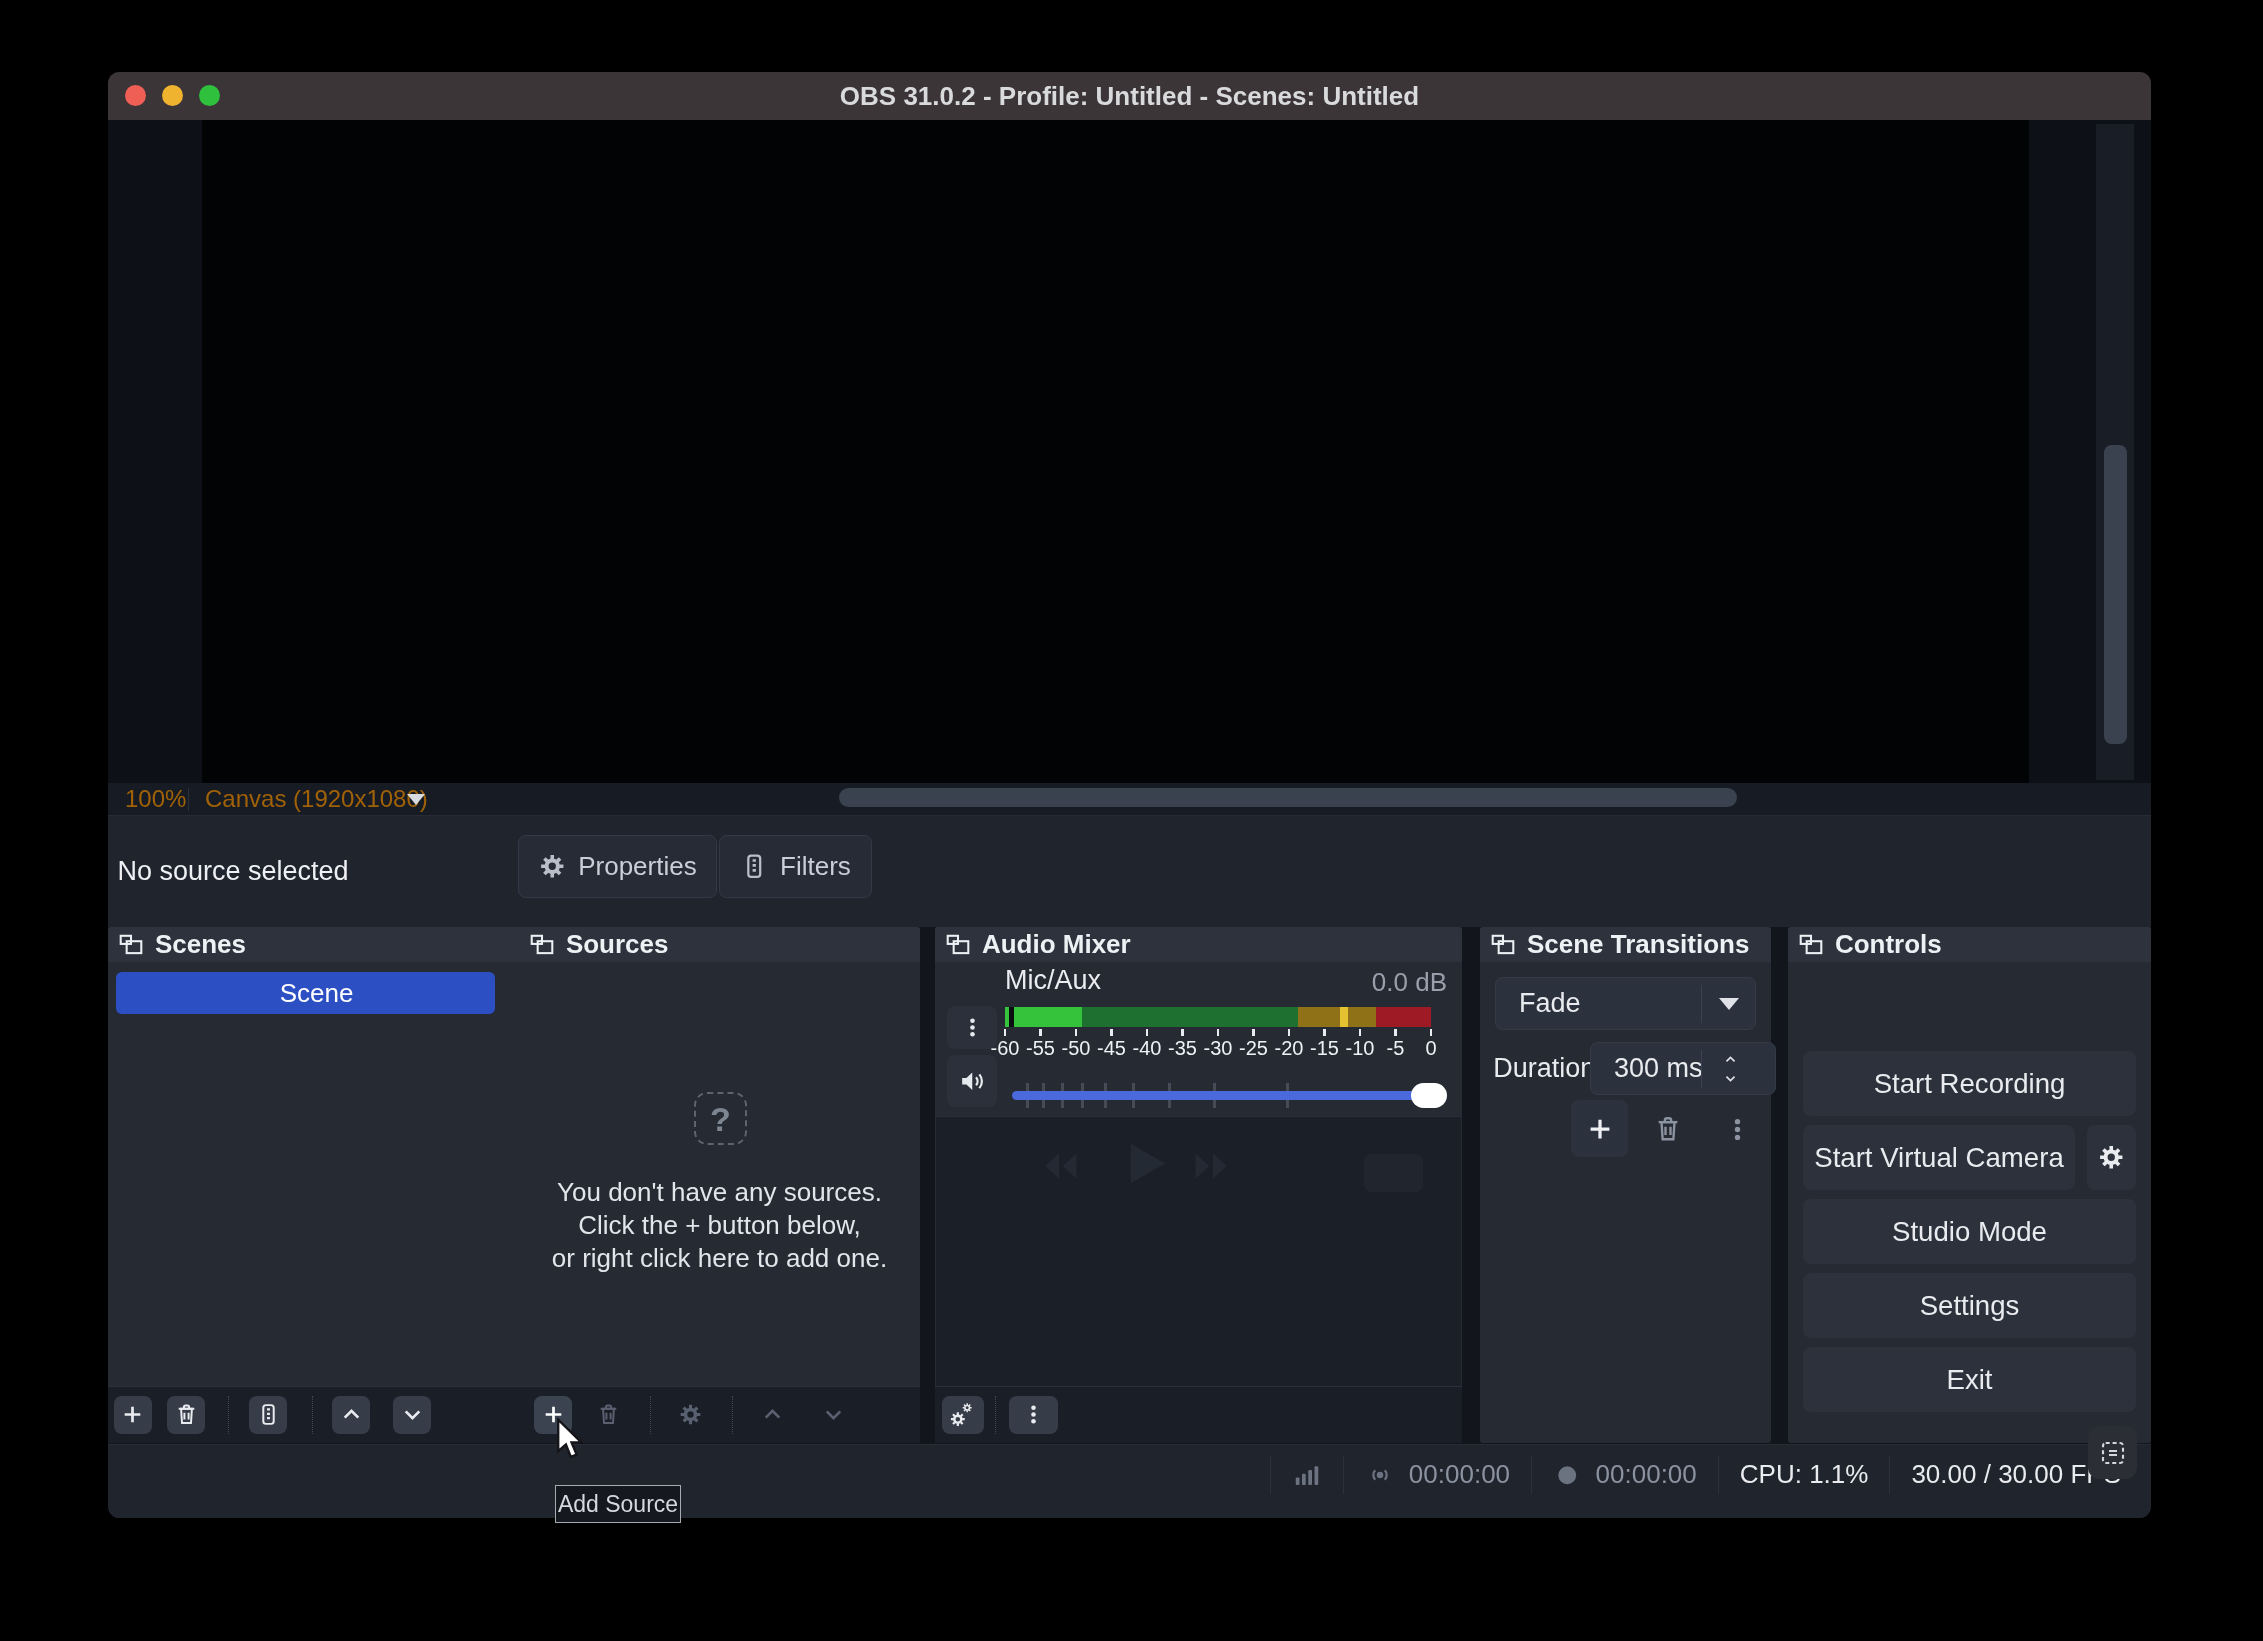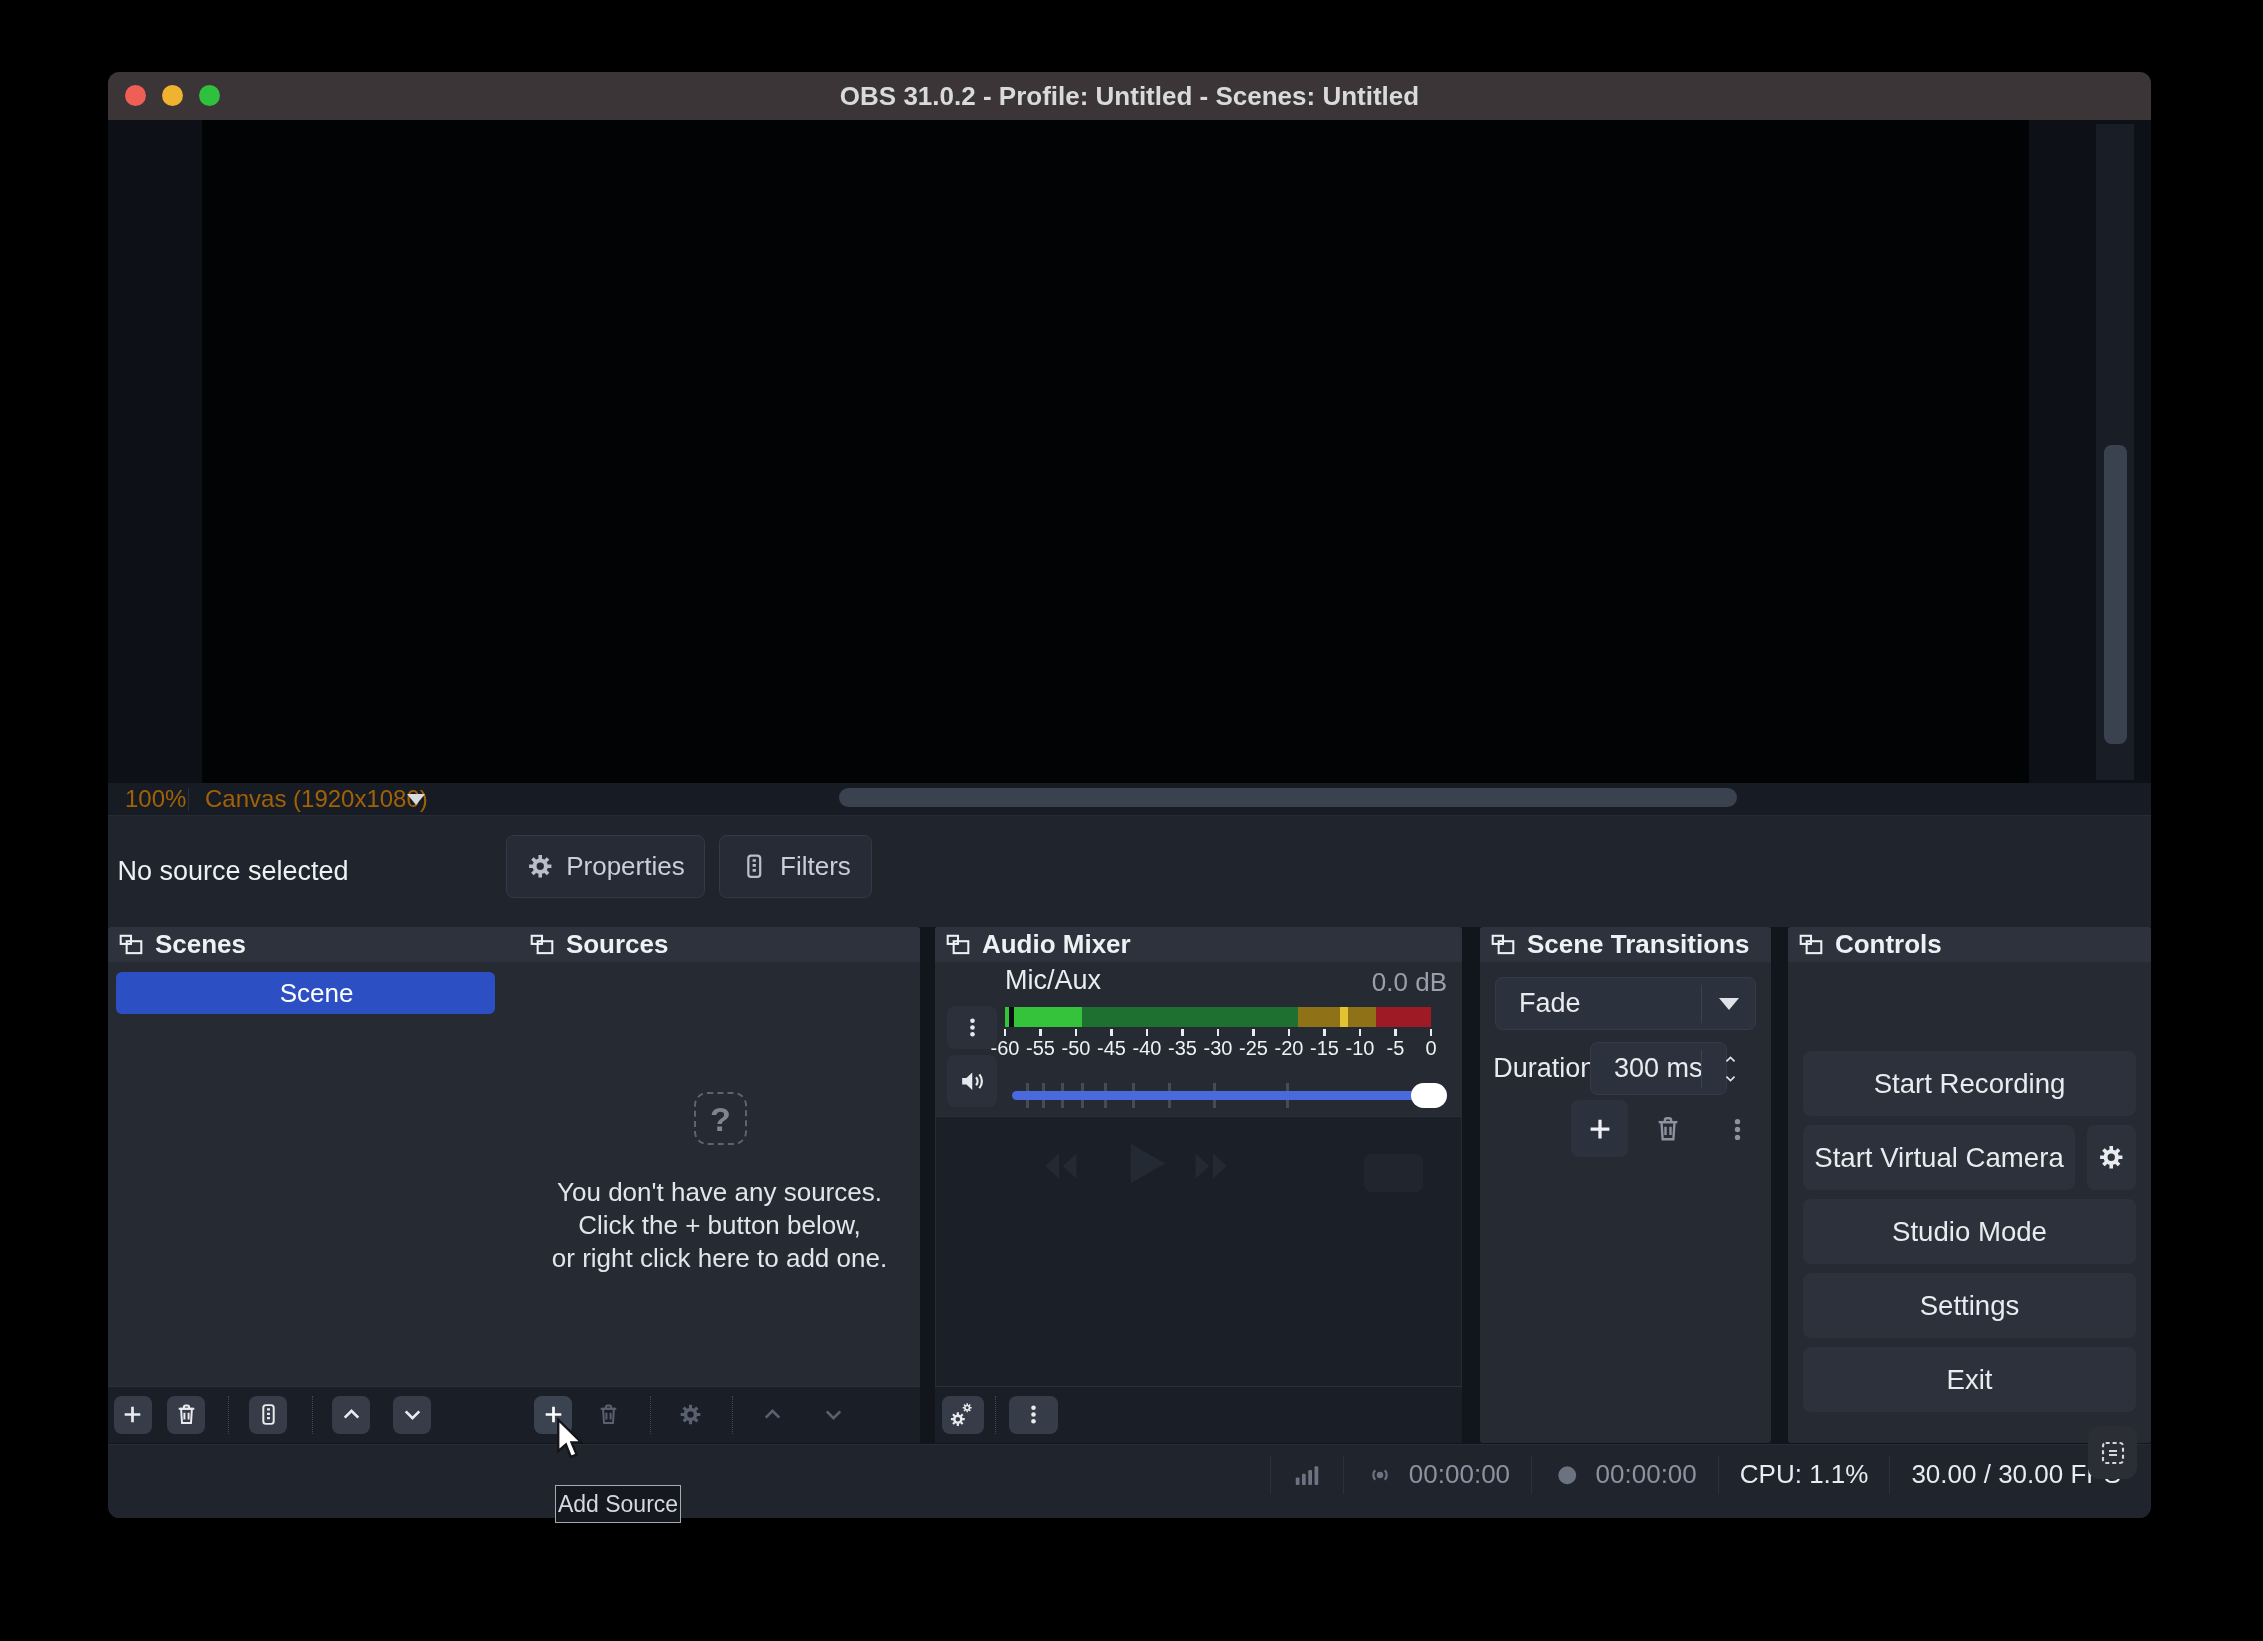--- a/index.html
+++ b/index.html
@@ -66,21 +66,21 @@
   .ghost{color:#242a33;position:absolute;}
   .ghost-rect{position:absolute;left:428px;top:37px;width:59px;height:38px;background:#20252e;border-radius:7.6px;}
   
   .selbox{position:absolute;left:15px;top:50px;width:261px;height:53px;background:#2c323d;border:1px solid #343b47;
           border-radius:7.6px;box-sizing:border-box;font-size:27px;color:#e9ebef;}
   .selbox .val{position:absolute;left:23px;top:0;height:51px;line-height:51px;}
   .selbox .vdiv{position:absolute;left:205px;top:6.7px;width:1px;height:38px;background:#3b4250;}
   .sel-arrow{position:absolute;left:223px;top:20px;width:0;height:0;
              border-left:10.5px solid transparent;border-right:10.5px solid transparent;border-top:12.4px solid #dfe2e7;}
   .durlabel{position:absolute;left:13.3px;top:115px;height:53px;display:flex;align-items:center;font-size:27px;color:#e9ebef;}
-  .spinbox{position:absolute;left:110px;top:115px;width:137px;height:53px;background:#2c323d;border:1px solid #343b47;
+  .spinbox{position:absolute;left:110px;top:115px;width:186px;height:53px;background:#2c323d;border:1px solid #343b47;
            border-radius:7.6px;box-sizing:border-box;font-size:27px;color:#e9ebef;text-align:right;}
   .spinbox .val{position:absolute;left:23px;top:0;height:51px;line-height:51px;}
   .spinbox .vdiv{position:absolute;left:110px;top:6.7px;width:1px;height:38px;background:#3b4250;}
   .spin-up{position:absolute;left:120px;top:6.7px;width:38px;height:19px;color:#dfe3e8;display:flex;align-items:center;justify-content:center;}
   .spin-dn{position:absolute;left:120px;top:26px;width:38px;height:19px;color:#dfe3e8;display:flex;align-items:center;justify-content:center;}
   .tr-plus{position:absolute;left:91px;top:173px;width:57px;height:57px;background:#2c323d;border-radius:7.6px;
            display:flex;align-items:center;justify-content:center;color:#eef0f3;}
   .tr-gray{position:absolute;top:181px;height:42px;display:flex;align-items:center;justify-content:center;color:#8b93a0;}
   
   .ctl{position:absolute;left:15px;width:333px;height:65px;background:#2c313c;border-radius:7.6px;
@@ -216,21 +216,21 @@
   <div class="zoomstrip">
     <span class="zs-zoom">100%</span>
     <span class="zs-div"></span>
     <span class="zs-canvas">Canvas (1920x1080)</span>
     <span class="zs-arrow"></span>
     <div class="hthumb"></div>
   </div>
 
   <div class="sourcerow">
     <div class="srclabel">No source selected</div>
-    <div class="bigbtn" style="left:398px;width:199px;">
+    <div class="bigbtn" style="left:410px;width:199px;">
       <svg class="icon" width="28.5" height="28.5" style="color:#b9bec8" viewBox="0 0 30 30">
           <use href="#i-gear"></use>
         </svg>
       <span>Properties</span>
     </div>
     <div class="bigbtn" style="left:611px;width:153px;">
       <svg class="icon" width="28.5" height="28.5" style="color:#b9bec8" viewBox="0 0 30 30">
           <use href="#i-filter"></use>
         </svg>
       <span>Filters</span>

